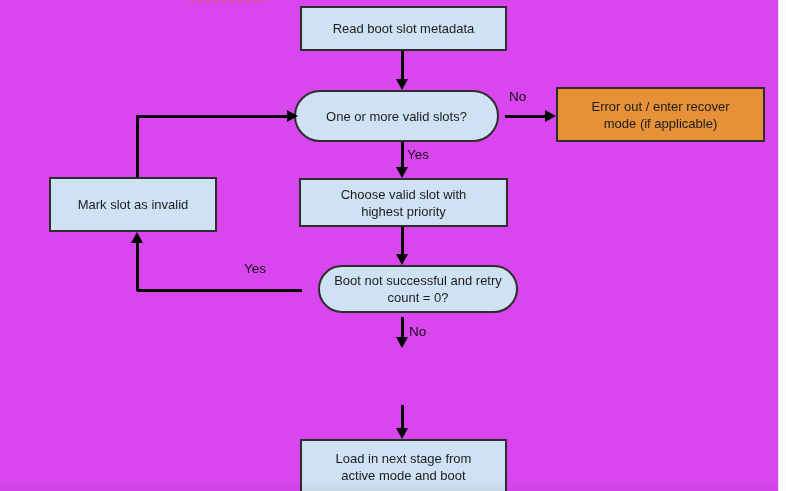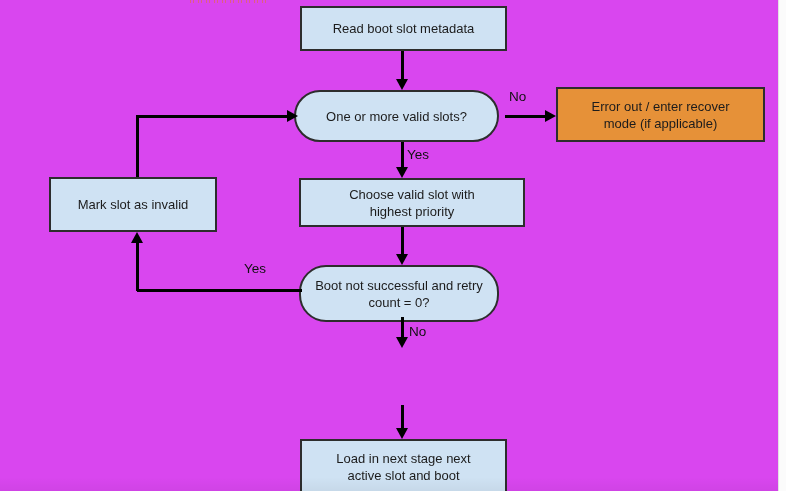--- a/index.html
+++ b/index.html
@@ -62,35 +62,35 @@
   </div>
 
   <div class="node stadium" style="left:294px;top:90px;width:205px;height:52px">
     <span style="width:180px">One or more valid slots?</span>
   </div>
 
   <div class="node error" style="left:556px;top:87px;width:209px;height:55px">
     <span style="width:172px">Error out / enter recover mode (if applicable)</span>
   </div>
 
-  <div class="node" style="left:299px;top:178px;width:226px;height:49px">
+  <div class="node" style="left:299px;top:178px;width:209px;height:49px">
     <span style="width:160px">Choose valid slot with highest priority</span>
   </div>
 
-  <div class="node stadium" style="left:299px;top:265px;width:200px;height:57px">
+  <div class="node stadium" style="left:318px;top:265px;width:200px;height:48px">
     <span style="width:170px">Boot not successful and retry count = 0?</span>
   </div>
 
   <div class="node" style="left:49px;top:177px;width:168px;height:55px">
     <span style="width:180px">Mark slot as invalid</span>
   </div>
 
 
   <div class="node" style="left:300px;top:439px;width:207px;height:56px">
-    <span style="width:165px">Load in next stage next active slot and boot</span>
+    <span style="width:165px">Load in next stage from active mode and boot</span>
   </div>
 
   <div class="line vline" style="left:401px;top:51px;height:30px"></div>
   <div class="arrow arrow-down" style="left:396px;top:79px"></div>
 
   <div class="line hline" style="left:505px;top:115px;width:42px"></div>
   <div class="arrow arrow-right" style="left:545px;top:110px"></div>
   <span class="edge-label" style="left:509px;top:89px">No</span>
 
   <div class="line vline" style="left:401px;top:142px;height:27px"></div>

